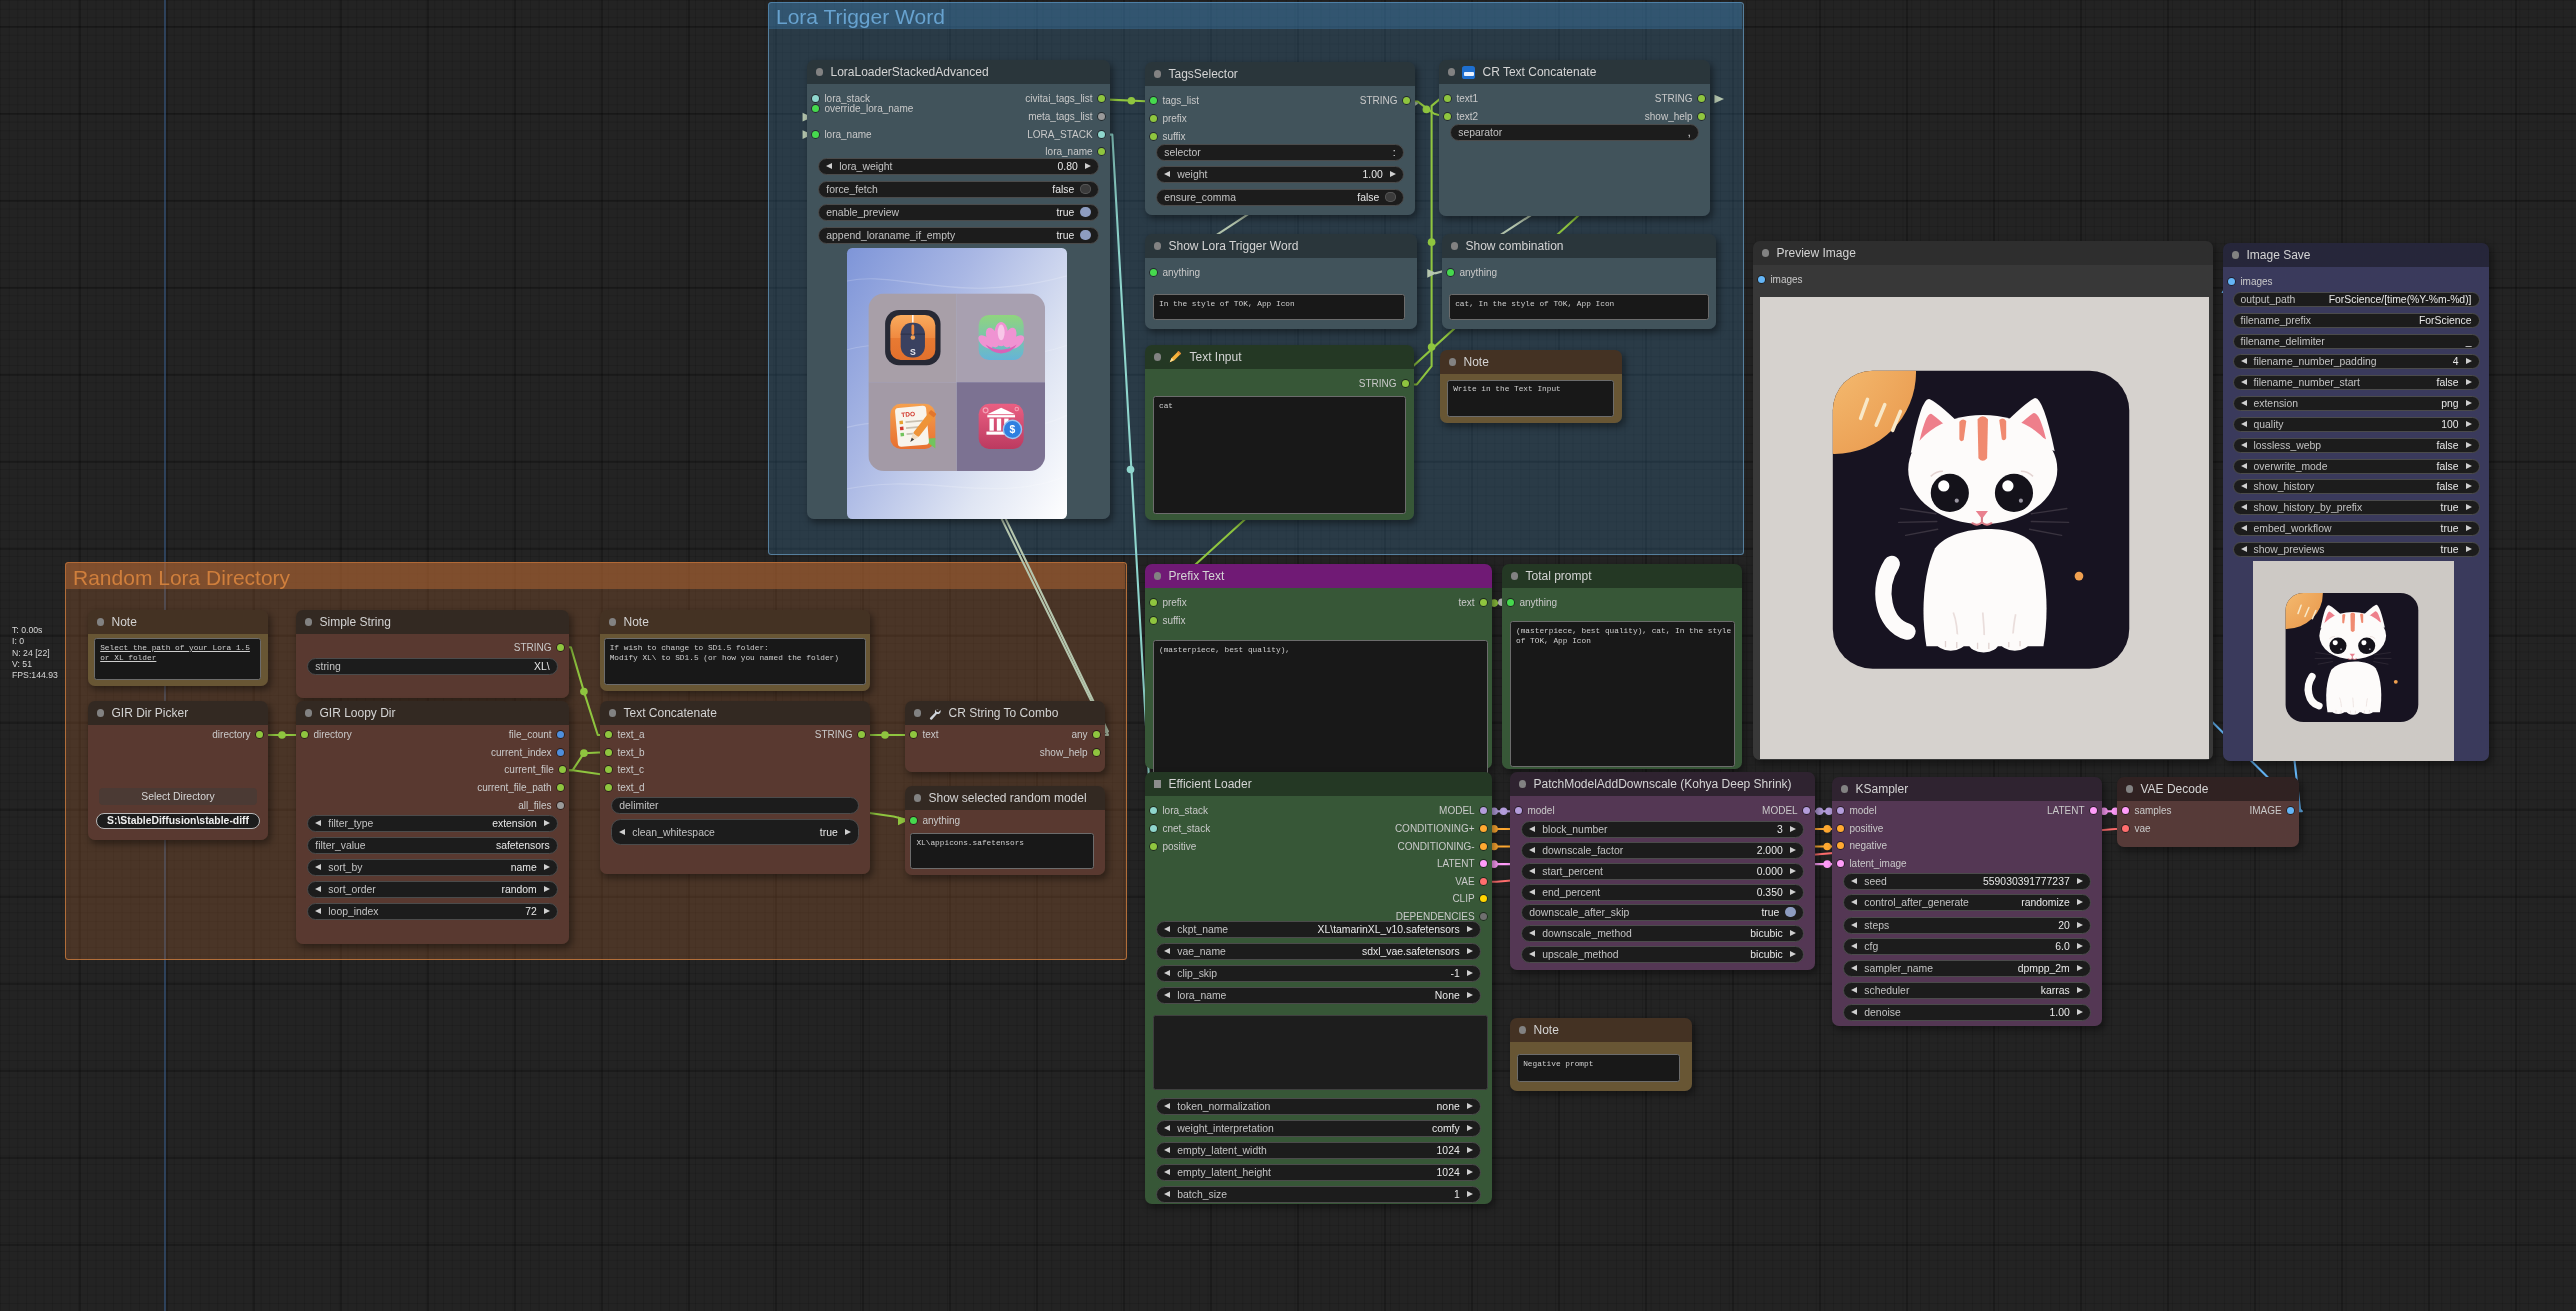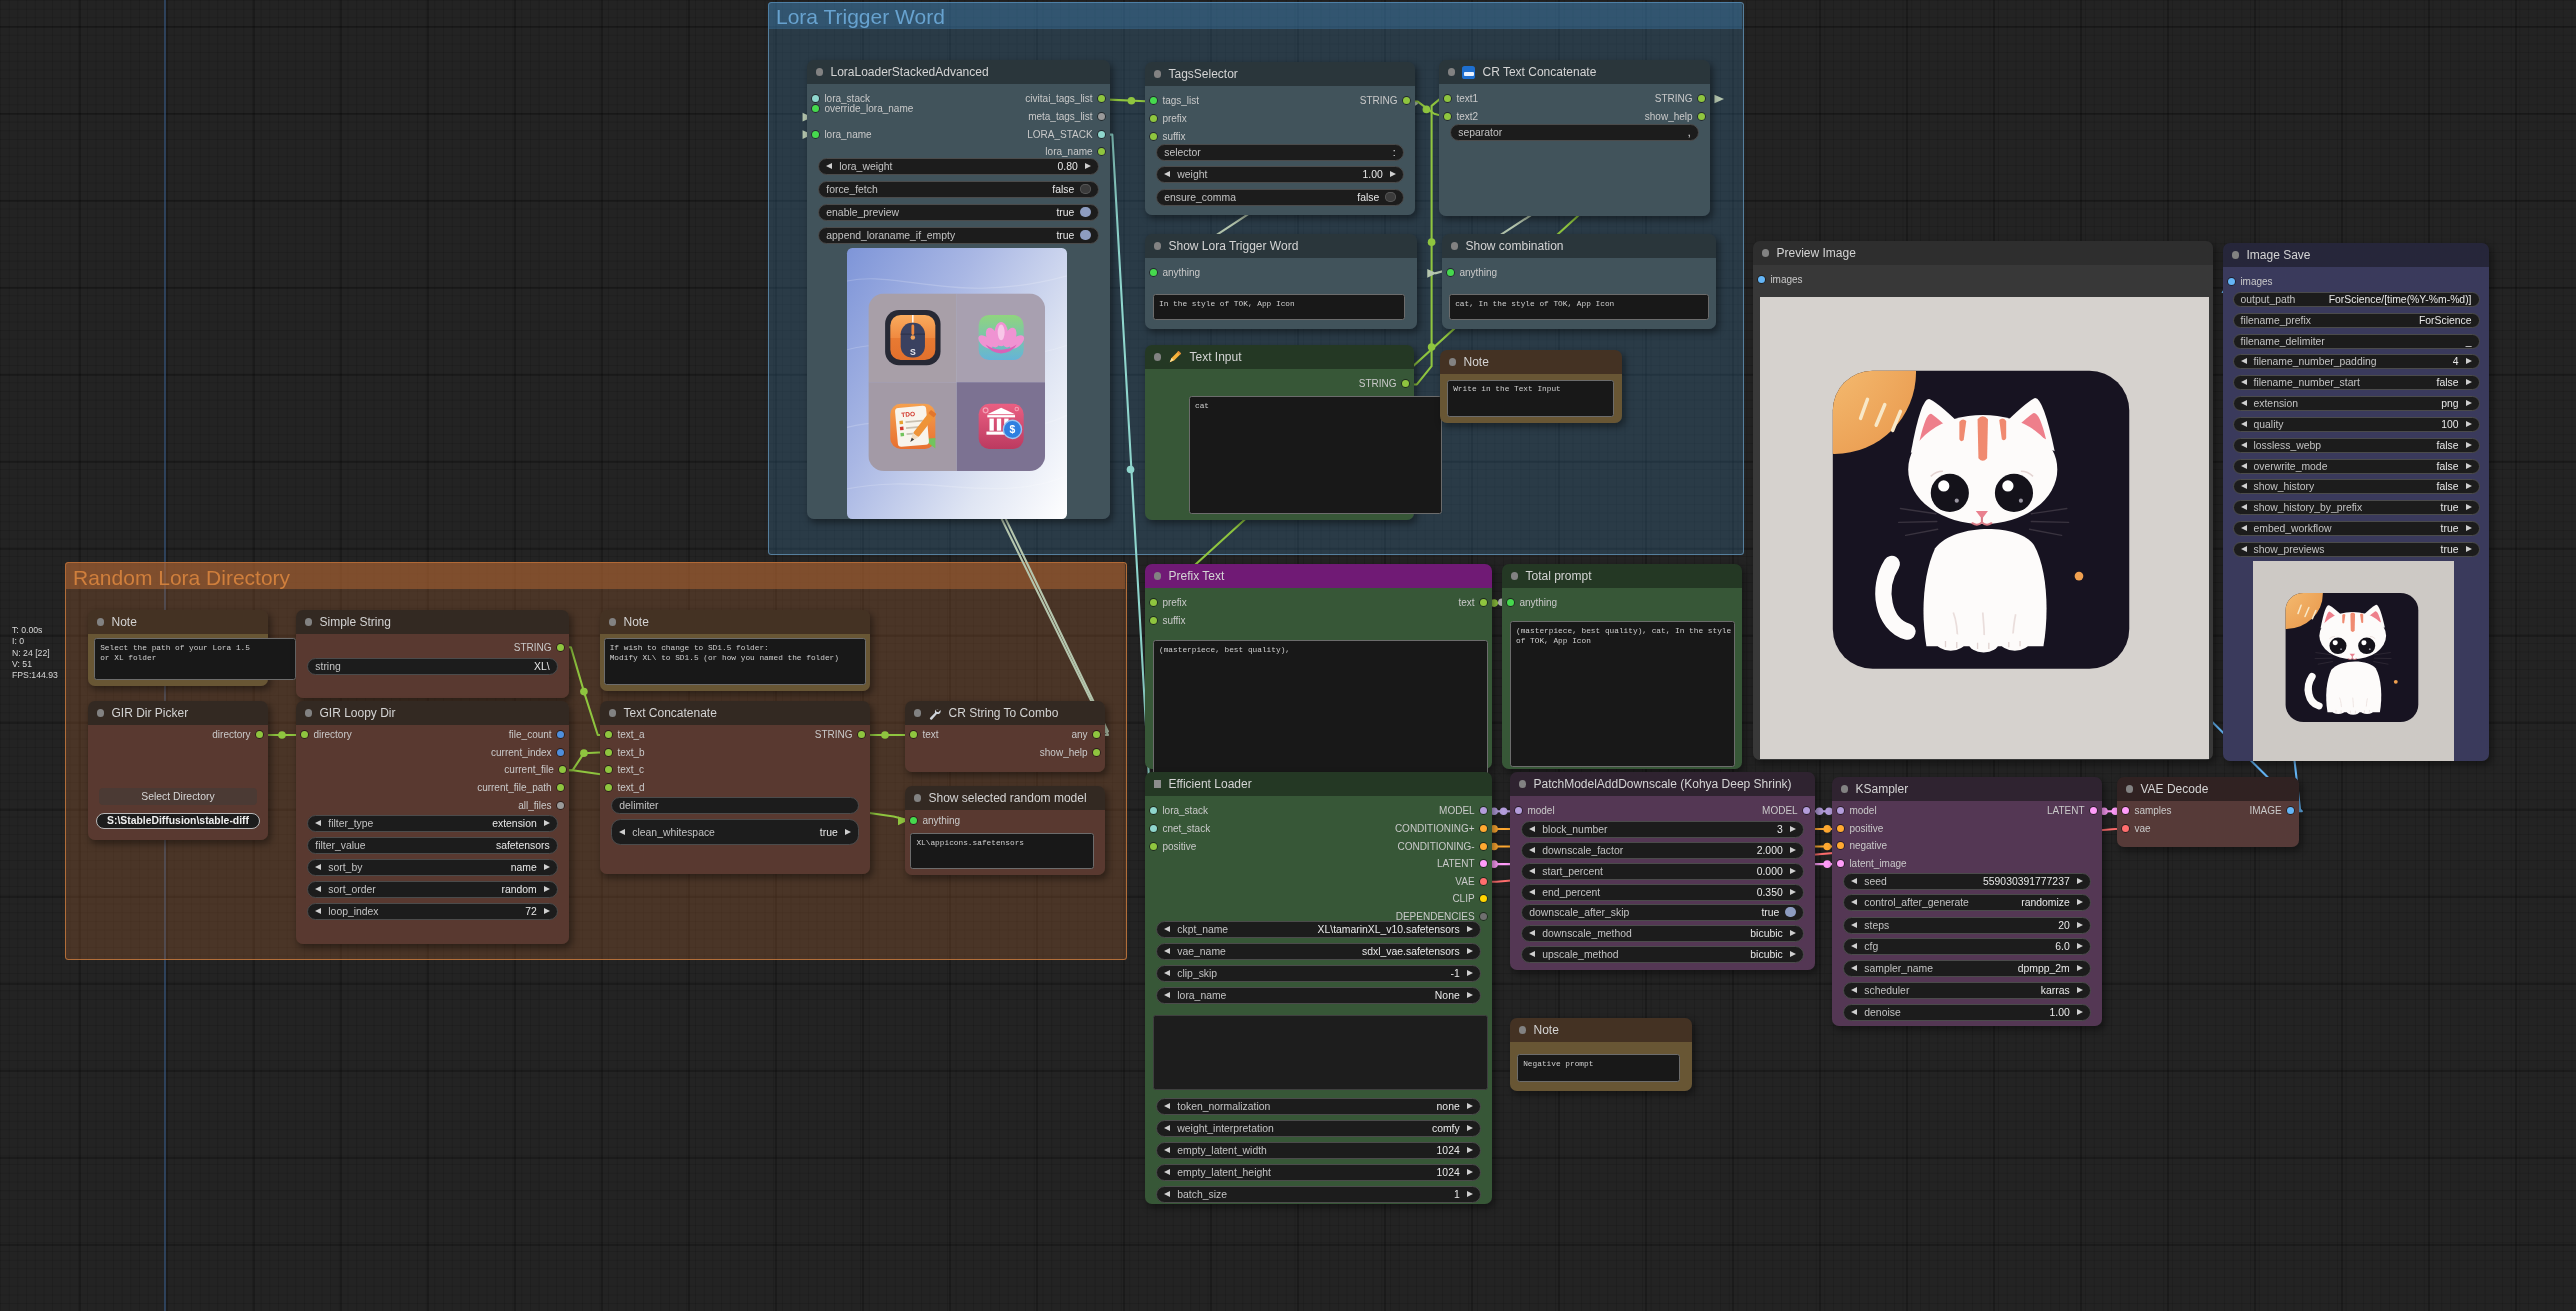--- a/index.html
+++ b/index.html
@@ -411,37 +411,37 @@
         <path d="M2 14 L4 9 L6.5 11.5 Z" fill="#f8e0a0"></path>
         <path d="M12 1 L15 4 L13.6 5.4 L10.6 2.4 Z" fill="#e2893a"></path>
       </svg>
       <span>Text Input</span>
     </div>
     <div class="nb" style="background:#375737;"></div>
     <div class="prt po" style="right:5.2px;top:30px;">
       <span class="c" style="background:#8fc53f;"></span>
       <span>STRING</span>
     </div>
-    <div class="ta" style="left:7.8px;top:51px;width:253px;height:118px;font-size:7.8px;border-color:#6c6c6c;background:#181818;margin-left:36px;">cat</div>
+    <div class="ta" style="left:7.8px;top:51px;width:253px;height:118px;font-size:7.8px;border-color:#6c6c6c;background:#181818;">cat</div>
   </div>
 <div class="node" style="left:1440px;top:350px;width:182px;height:73px;">
     <div class="nh" style="background:#443223;">
       <div class="dt"></div>
       <span>Note</span>
     </div>
     <div class="nb" style="background:#685634;"></div>
     <div class="ta" style="left:7px;top:29.5px;width:167px;height:37px;font-size:7.8px;border-color:#6c6c6c;background:#181818;">Write in the Text Input</div>
   </div>
 <div class="node" style="left:88px;top:610px;width:180px;height:76px;">
     <div class="nh" style="background:#443223;">
       <div class="dt"></div>
       <span>Note</span>
     </div>
     <div class="nb" style="background:#685634;"></div>
-    <div class="ta" style="left:6px;top:28px;width:202px;height:42px;font-size:7.8px;border-color:#6c6c6c;background:#181818;">Select the path of your Lora 1.5
+    <div class="ta" style="left:6px;top:28px;width:167px;height:42px;font-size:7.8px;border-color:#6c6c6c;background:#181818;text-decoration:underline;">Select the path of your Lora 1.5
 or XL folder</div>
   </div>
 <div class="node" style="left:296px;top:610px;width:273px;height:88px;">
     <div class="nh" style="background:#332922;">
       <div class="dt"></div>
       <span>Simple String</span>
     </div>
     <div class="nb" style="background:#593930;"></div>
     <div class="prt po" style="right:5.2px;top:29px;">
       <span class="c" style="background:#8fc53f;"></span>

